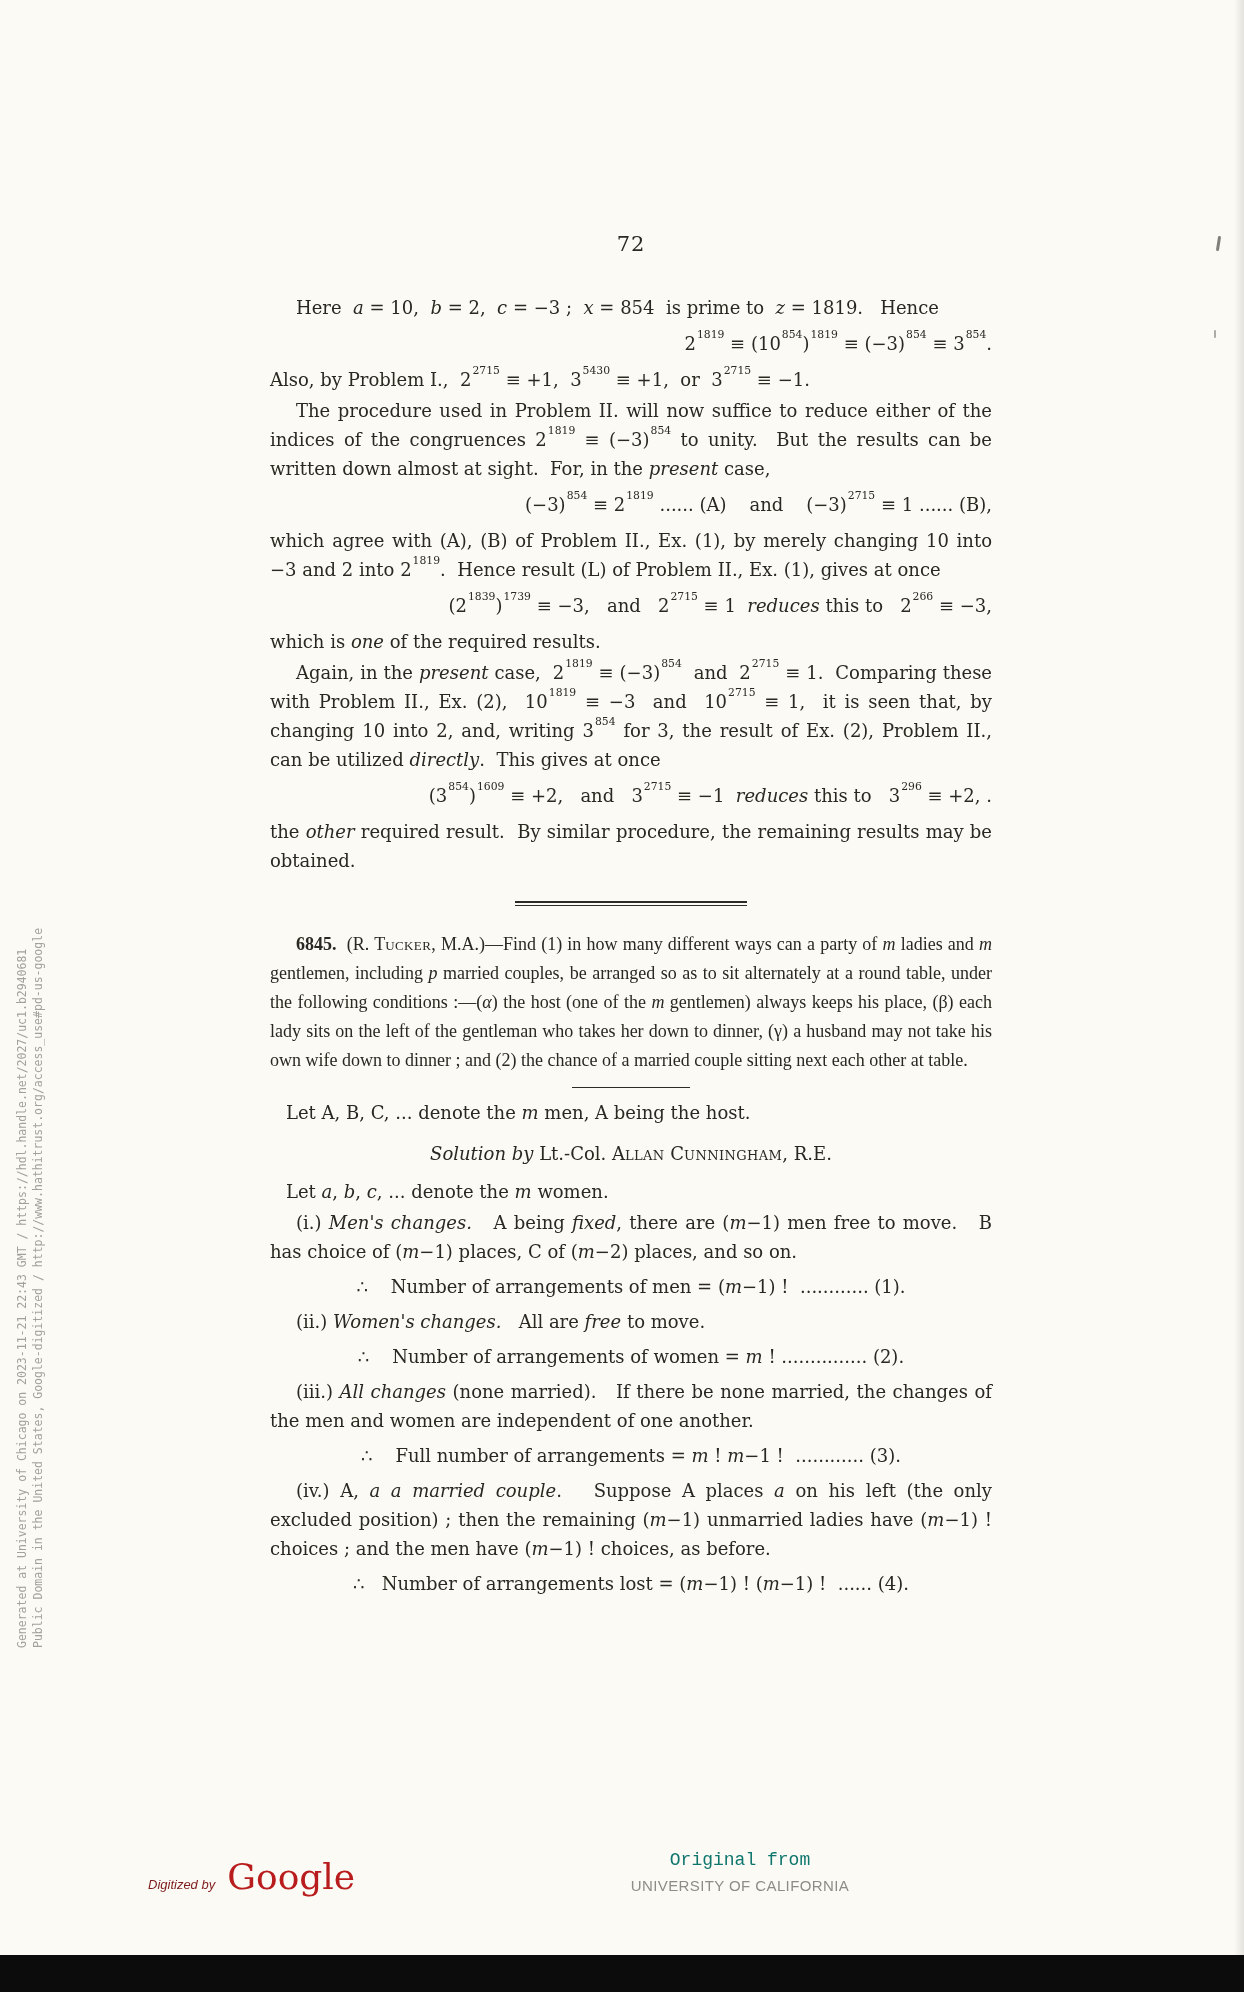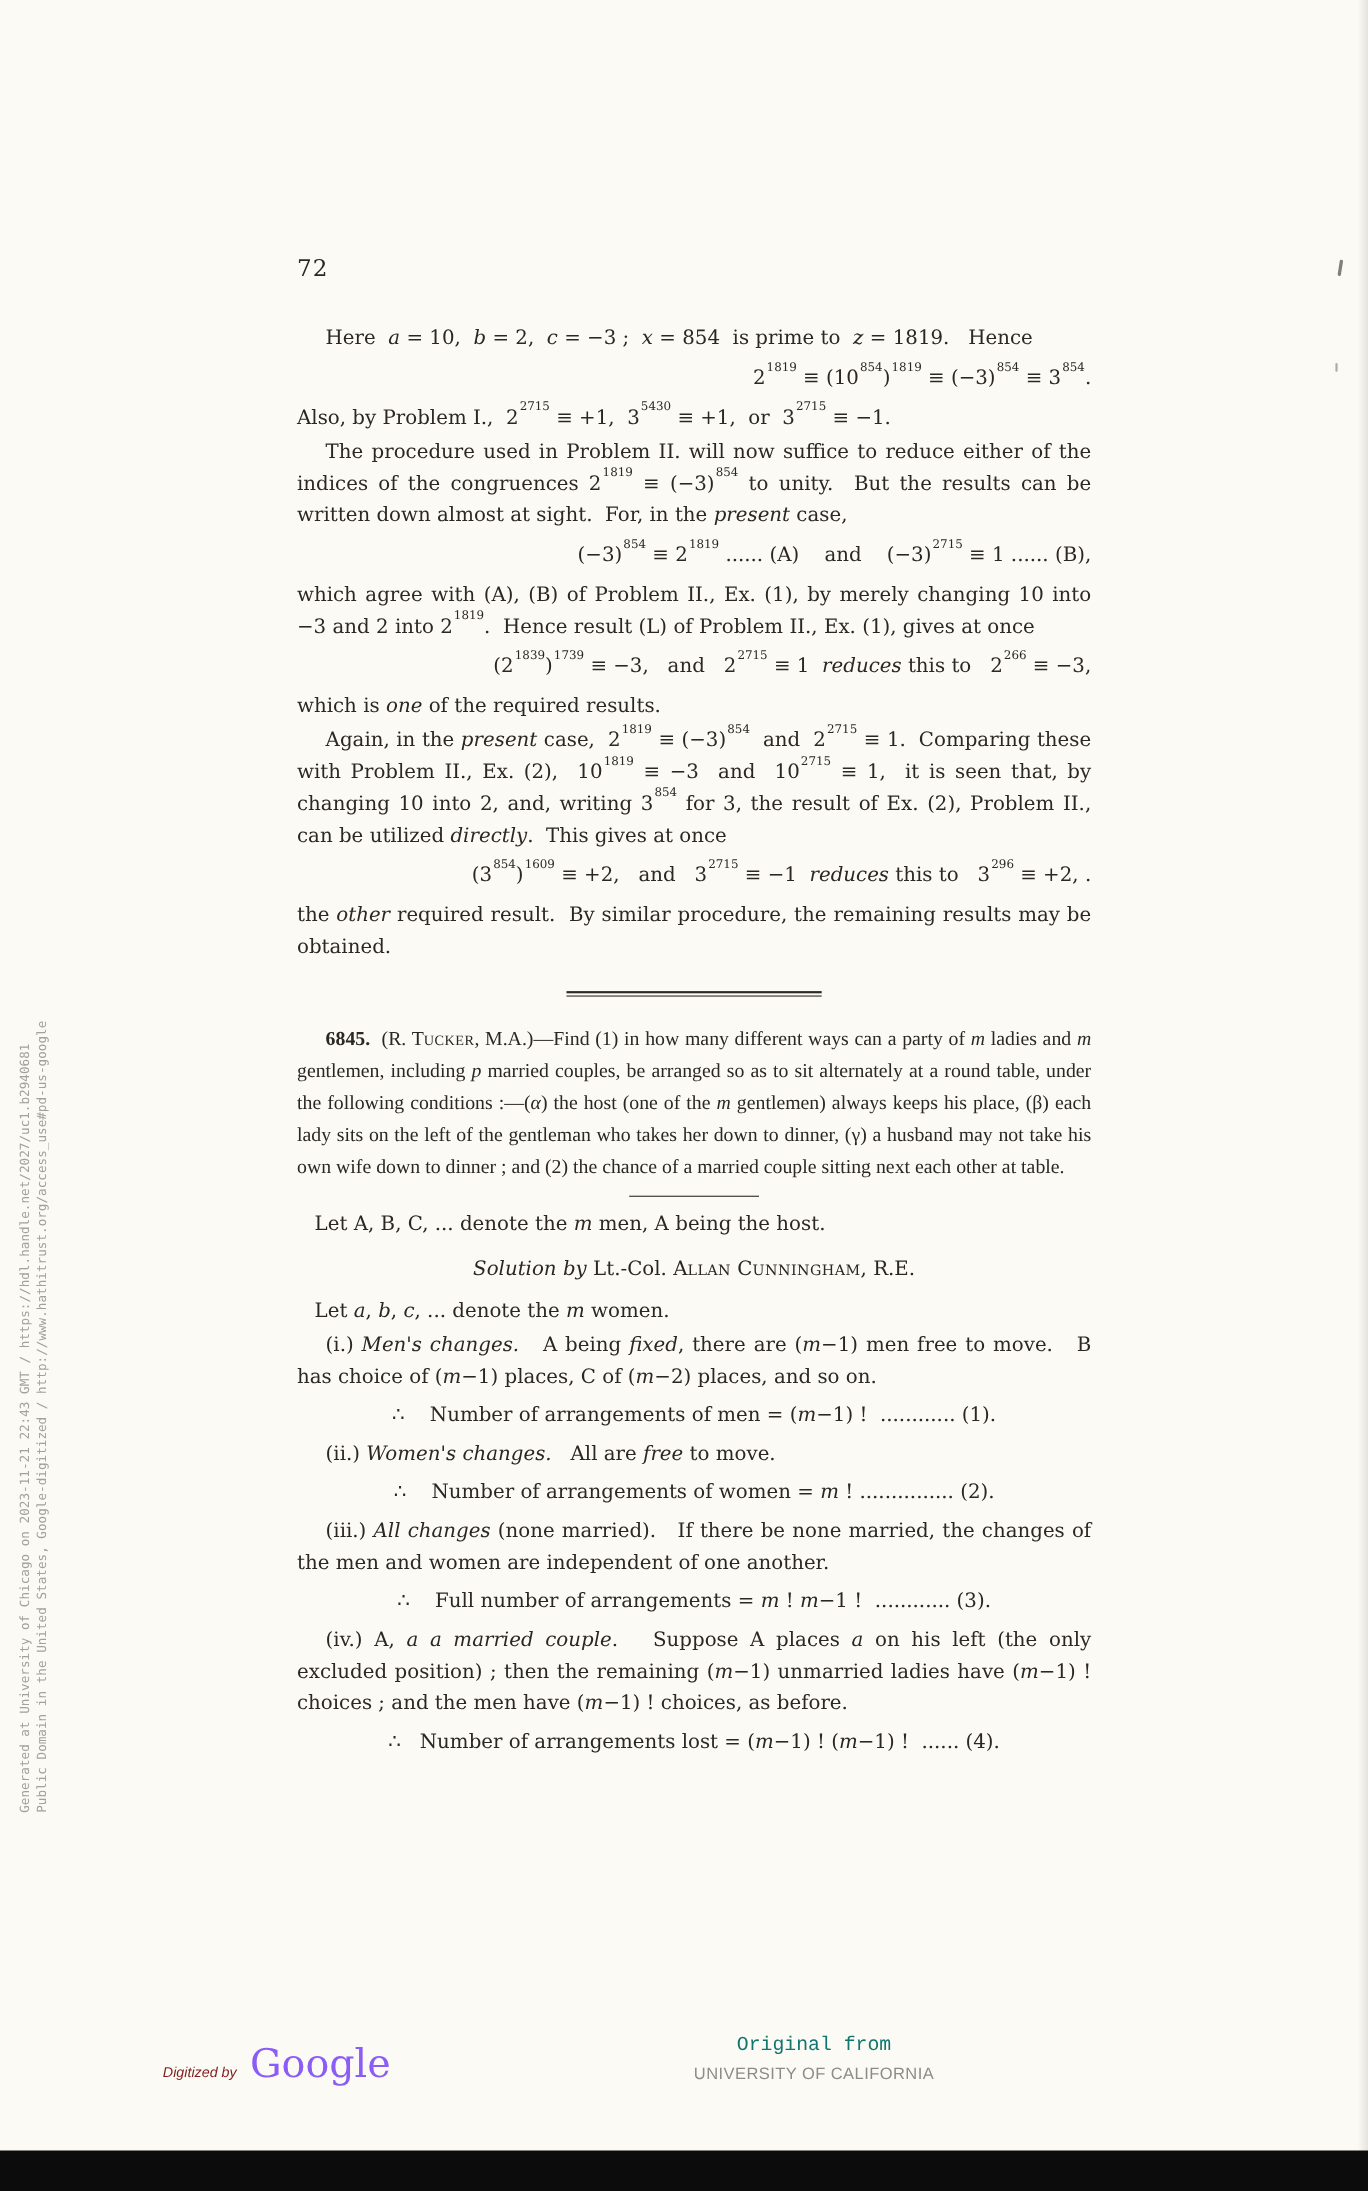--- a/index.html
+++ b/index.html
@@ -15,21 +15,21 @@
 
   
   .text-column {
     position:absolute;
     left:270px; top:230px;
     width:722px;
     font-size:18px;
     line-height:29px;
   }
   .page-number {
-    text-align:left;
+    text-align:center;
     font-size:21px;
     letter-spacing:1px;
     margin-bottom:34px;
   }
   .blk { margin:2px 0; }
   .para, .problem { text-align:justify; text-indent:26px; }
   .para-flush { text-align:justify; text-indent:0; }
   .para-tight { text-indent:16px; margin:0; }
   .math { text-align:right; margin:7px 0; }
   .therefore { text-align:center; margin:6px 0; }
@@ -70,21 +70,21 @@
     position:absolute;
     left:148px; top:1856px;
     display:flex; align-items:baseline; gap:12px;
   }
   .digitized-label {
     font-family:"Liberation Sans", sans-serif;
     font-size:13px; color:#7f1d1d;font-style:italic;
   }
   .google-logo {
     font-family:"DejaVu Serif", serif;
-    font-size:36px; color:#8b5cf6; letter-spacing:0;
+    font-size:36px; color:#b91c1c; letter-spacing:0;
   }
   .footer-right {
     position:absolute;
     left:618px; top:1850px;
     width:244px; text-align:center;
   }
   .original-from {
     font-family:Liberation Mono, monospace;
     font-size:18px; color:#0f766e;
   }

